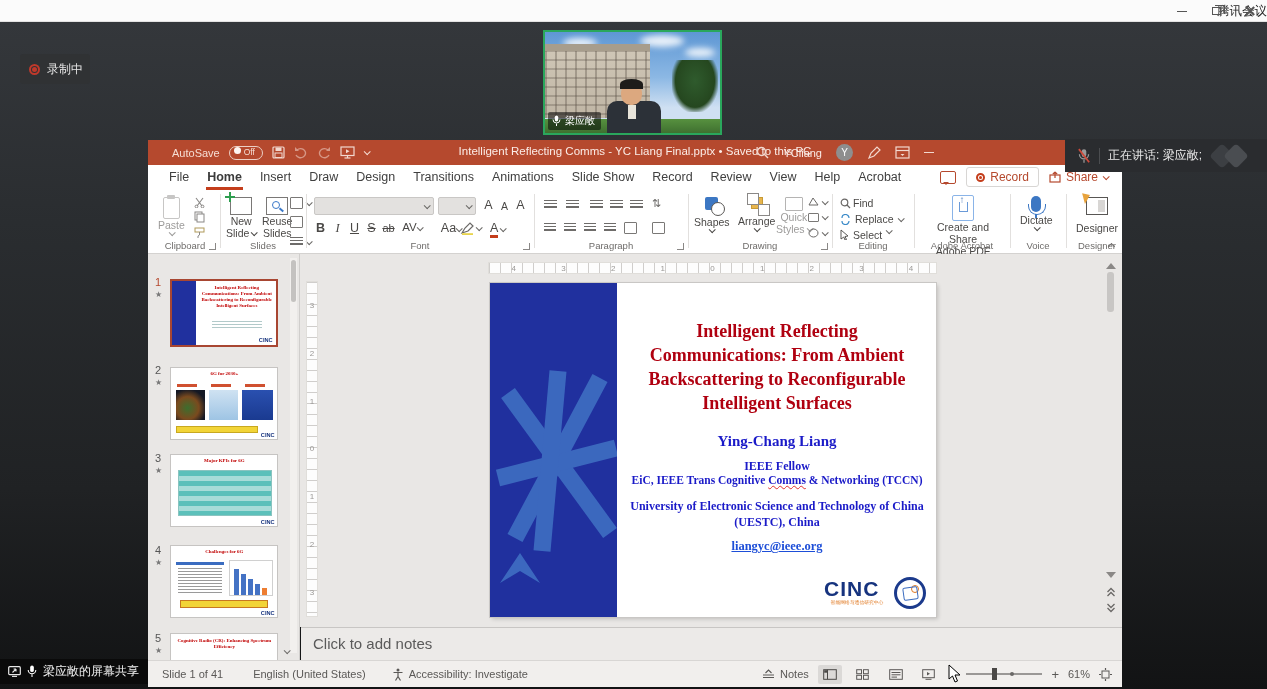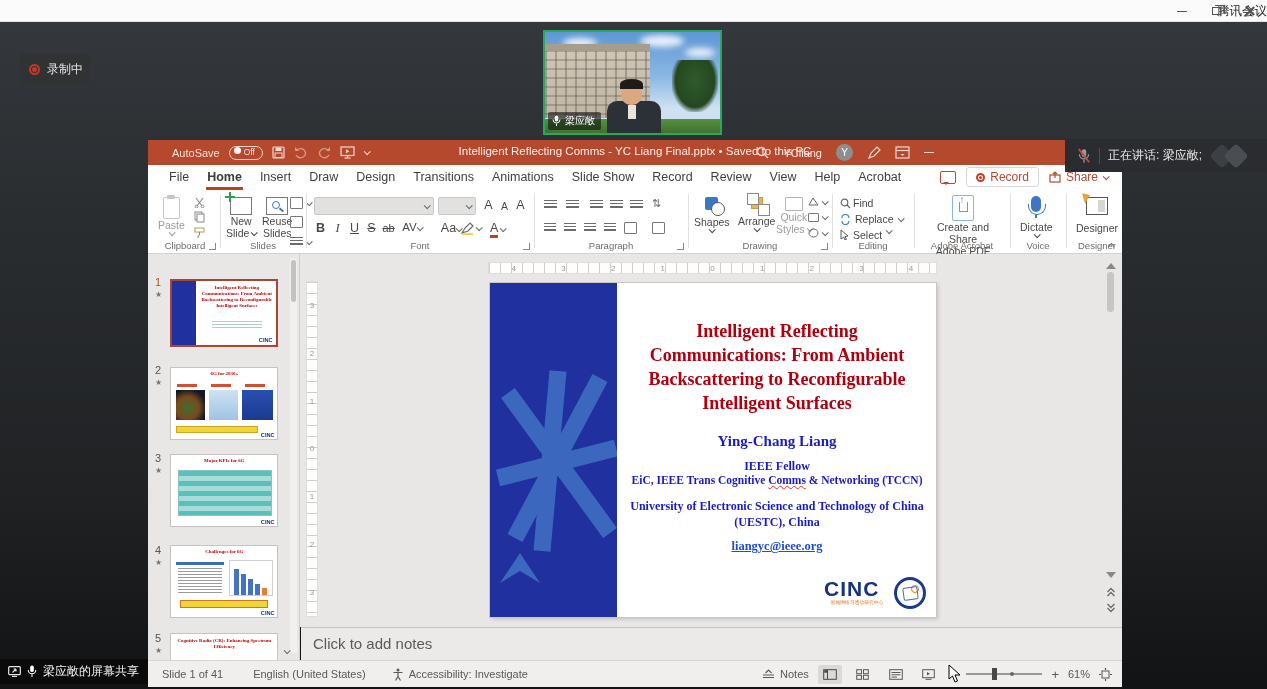--- a/index.html
+++ b/index.html
@@ -517,21 +517,21 @@
         <span>Create and Share</span>
         <span>Adobe PDF</span>
       </div>
       <div class="rb-label">Adobe Acrobat</div>
     </div>
     <i class="rb-divider" style="left:862px;"></i>
 
     <div class="rb-group" style="left:864px;width:52px;">
       <div class="big-btn" style="left:8px;top:5px;">
         <i class="mic-blue"></i>
-        <span style="margin-top:9px;">Dictate</span>
+        <span style="margin-top:2px;">Dictate</span>
         <i class="chv"></i>
       </div>
       <div class="rb-label">Voice</div>
     </div>
     <i class="rb-divider" style="left:918px;"></i>
 
     <div class="rb-group" style="left:920px;width:58px;">
       <div class="big-btn" style="left:8px;top:6px;">
         <i class="designer-ic">
             <i class="bolt"></i>

